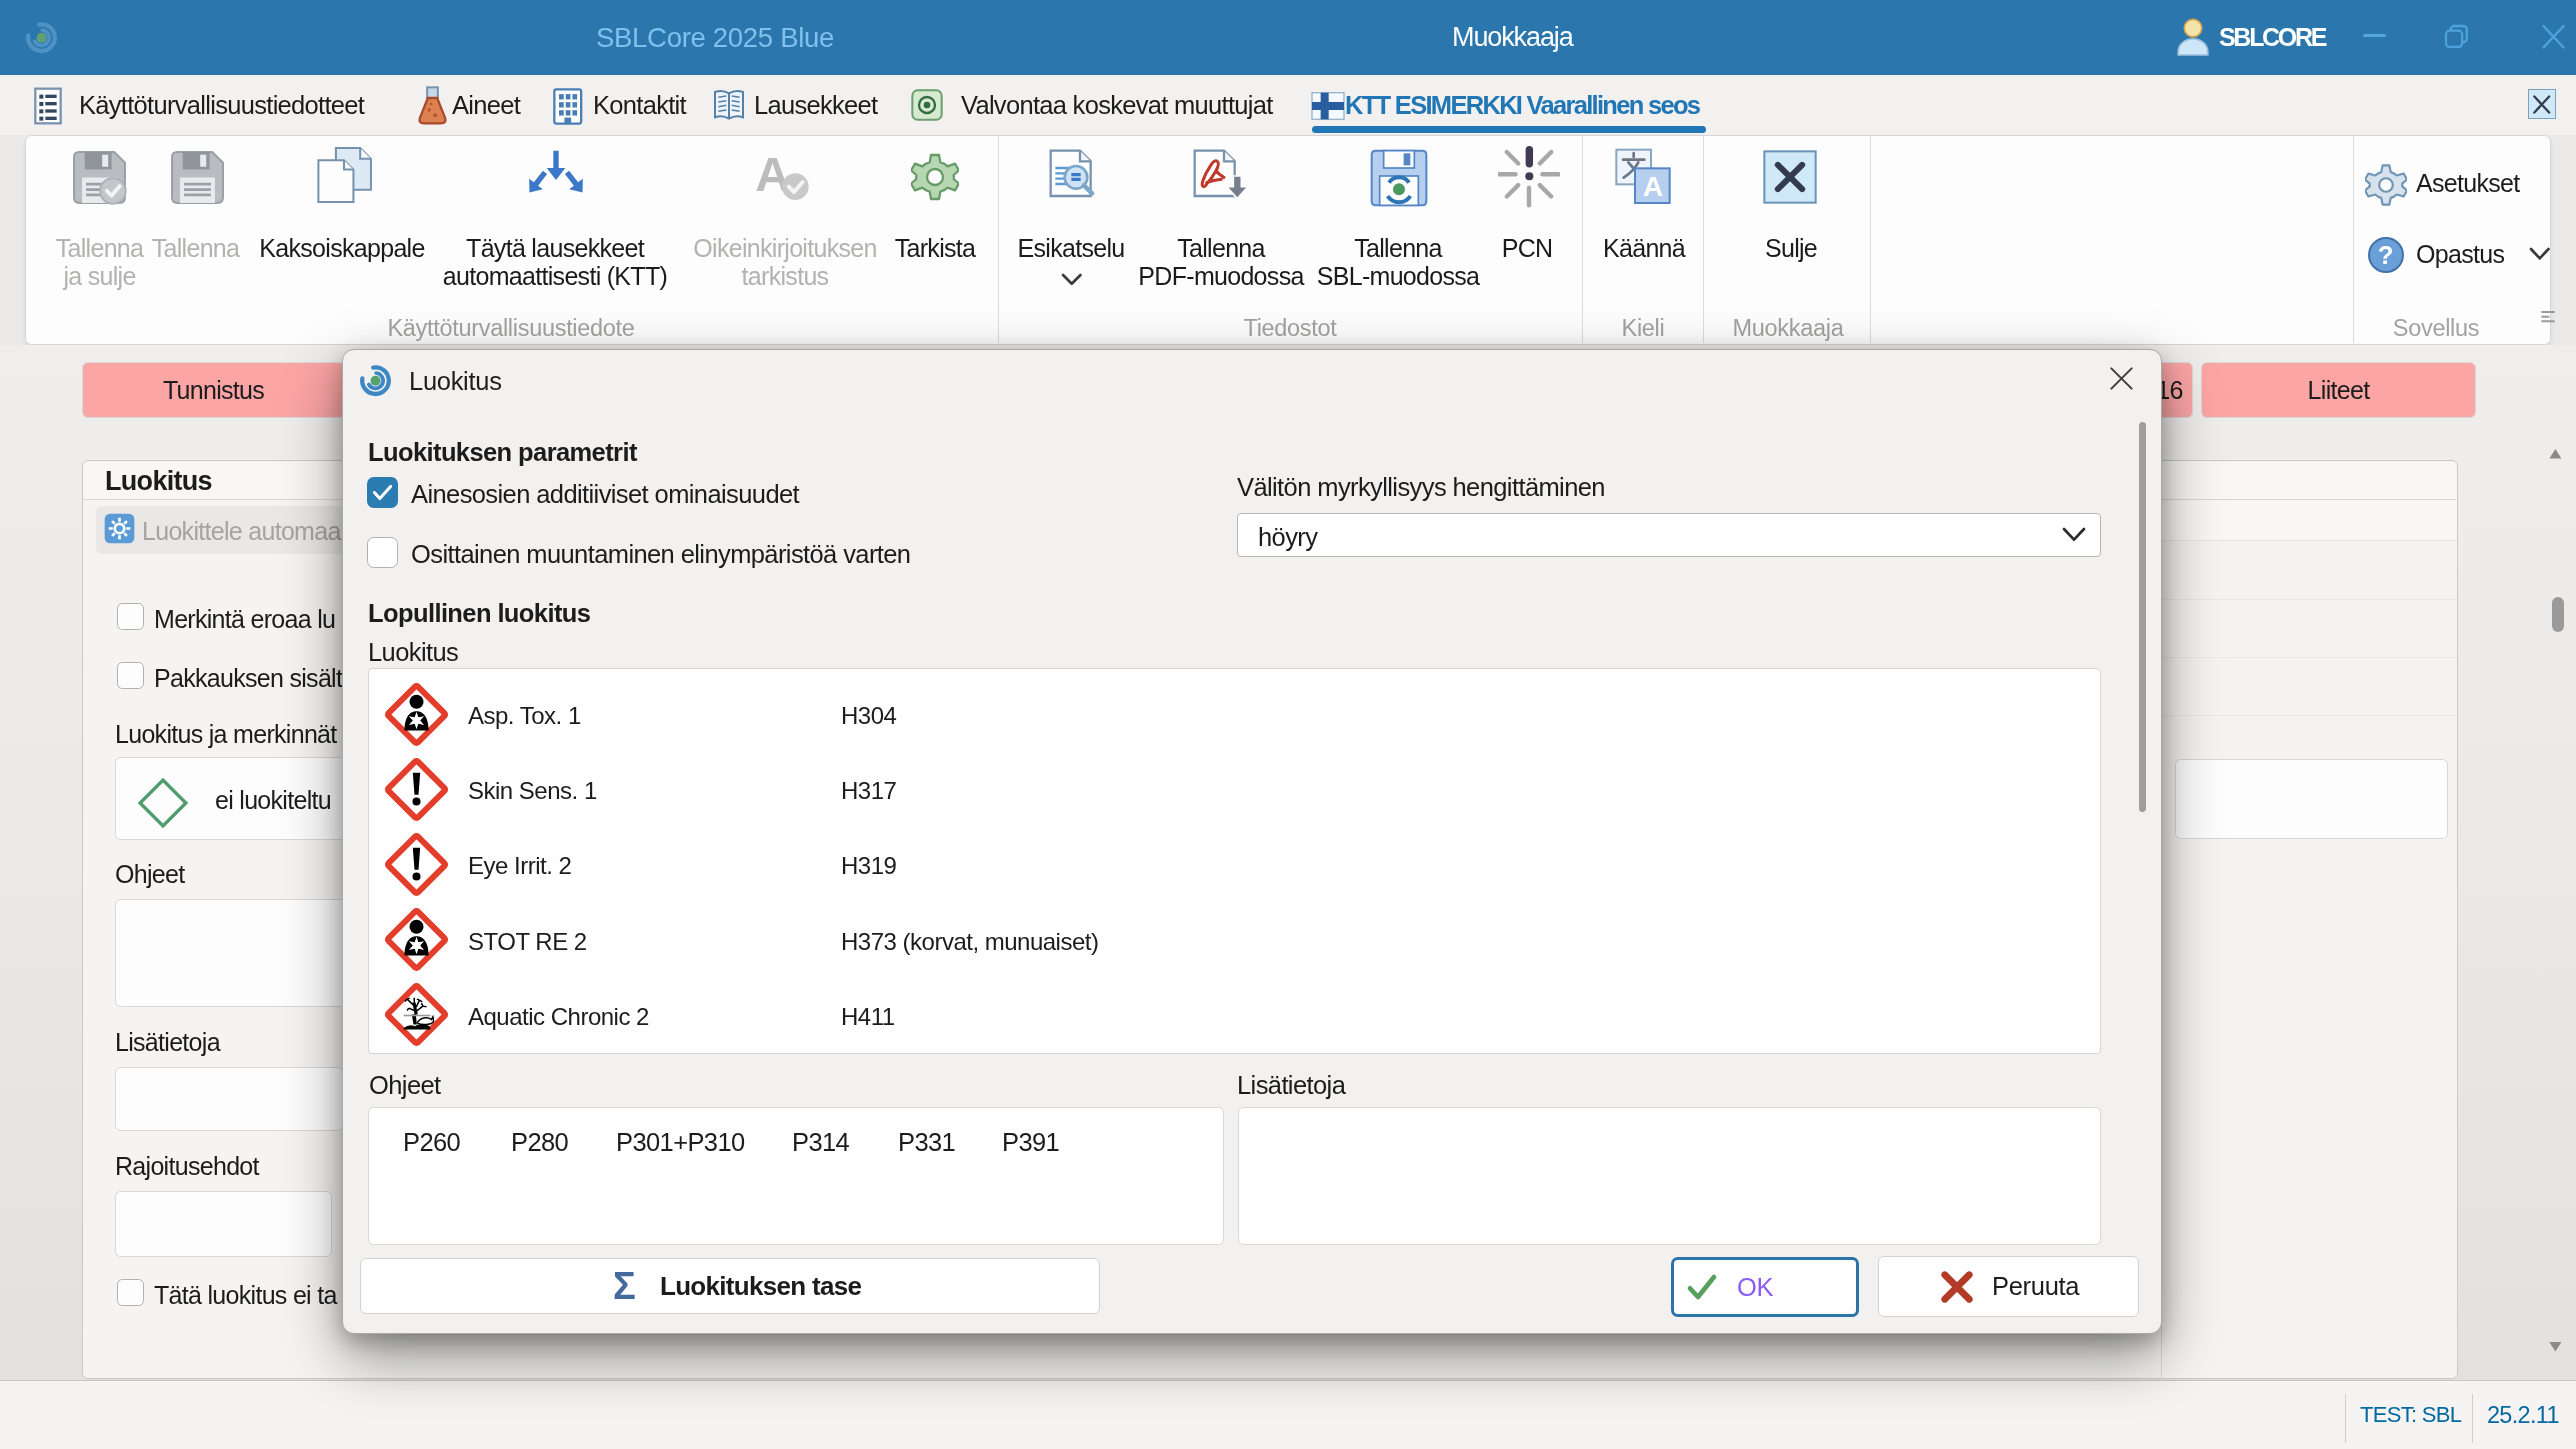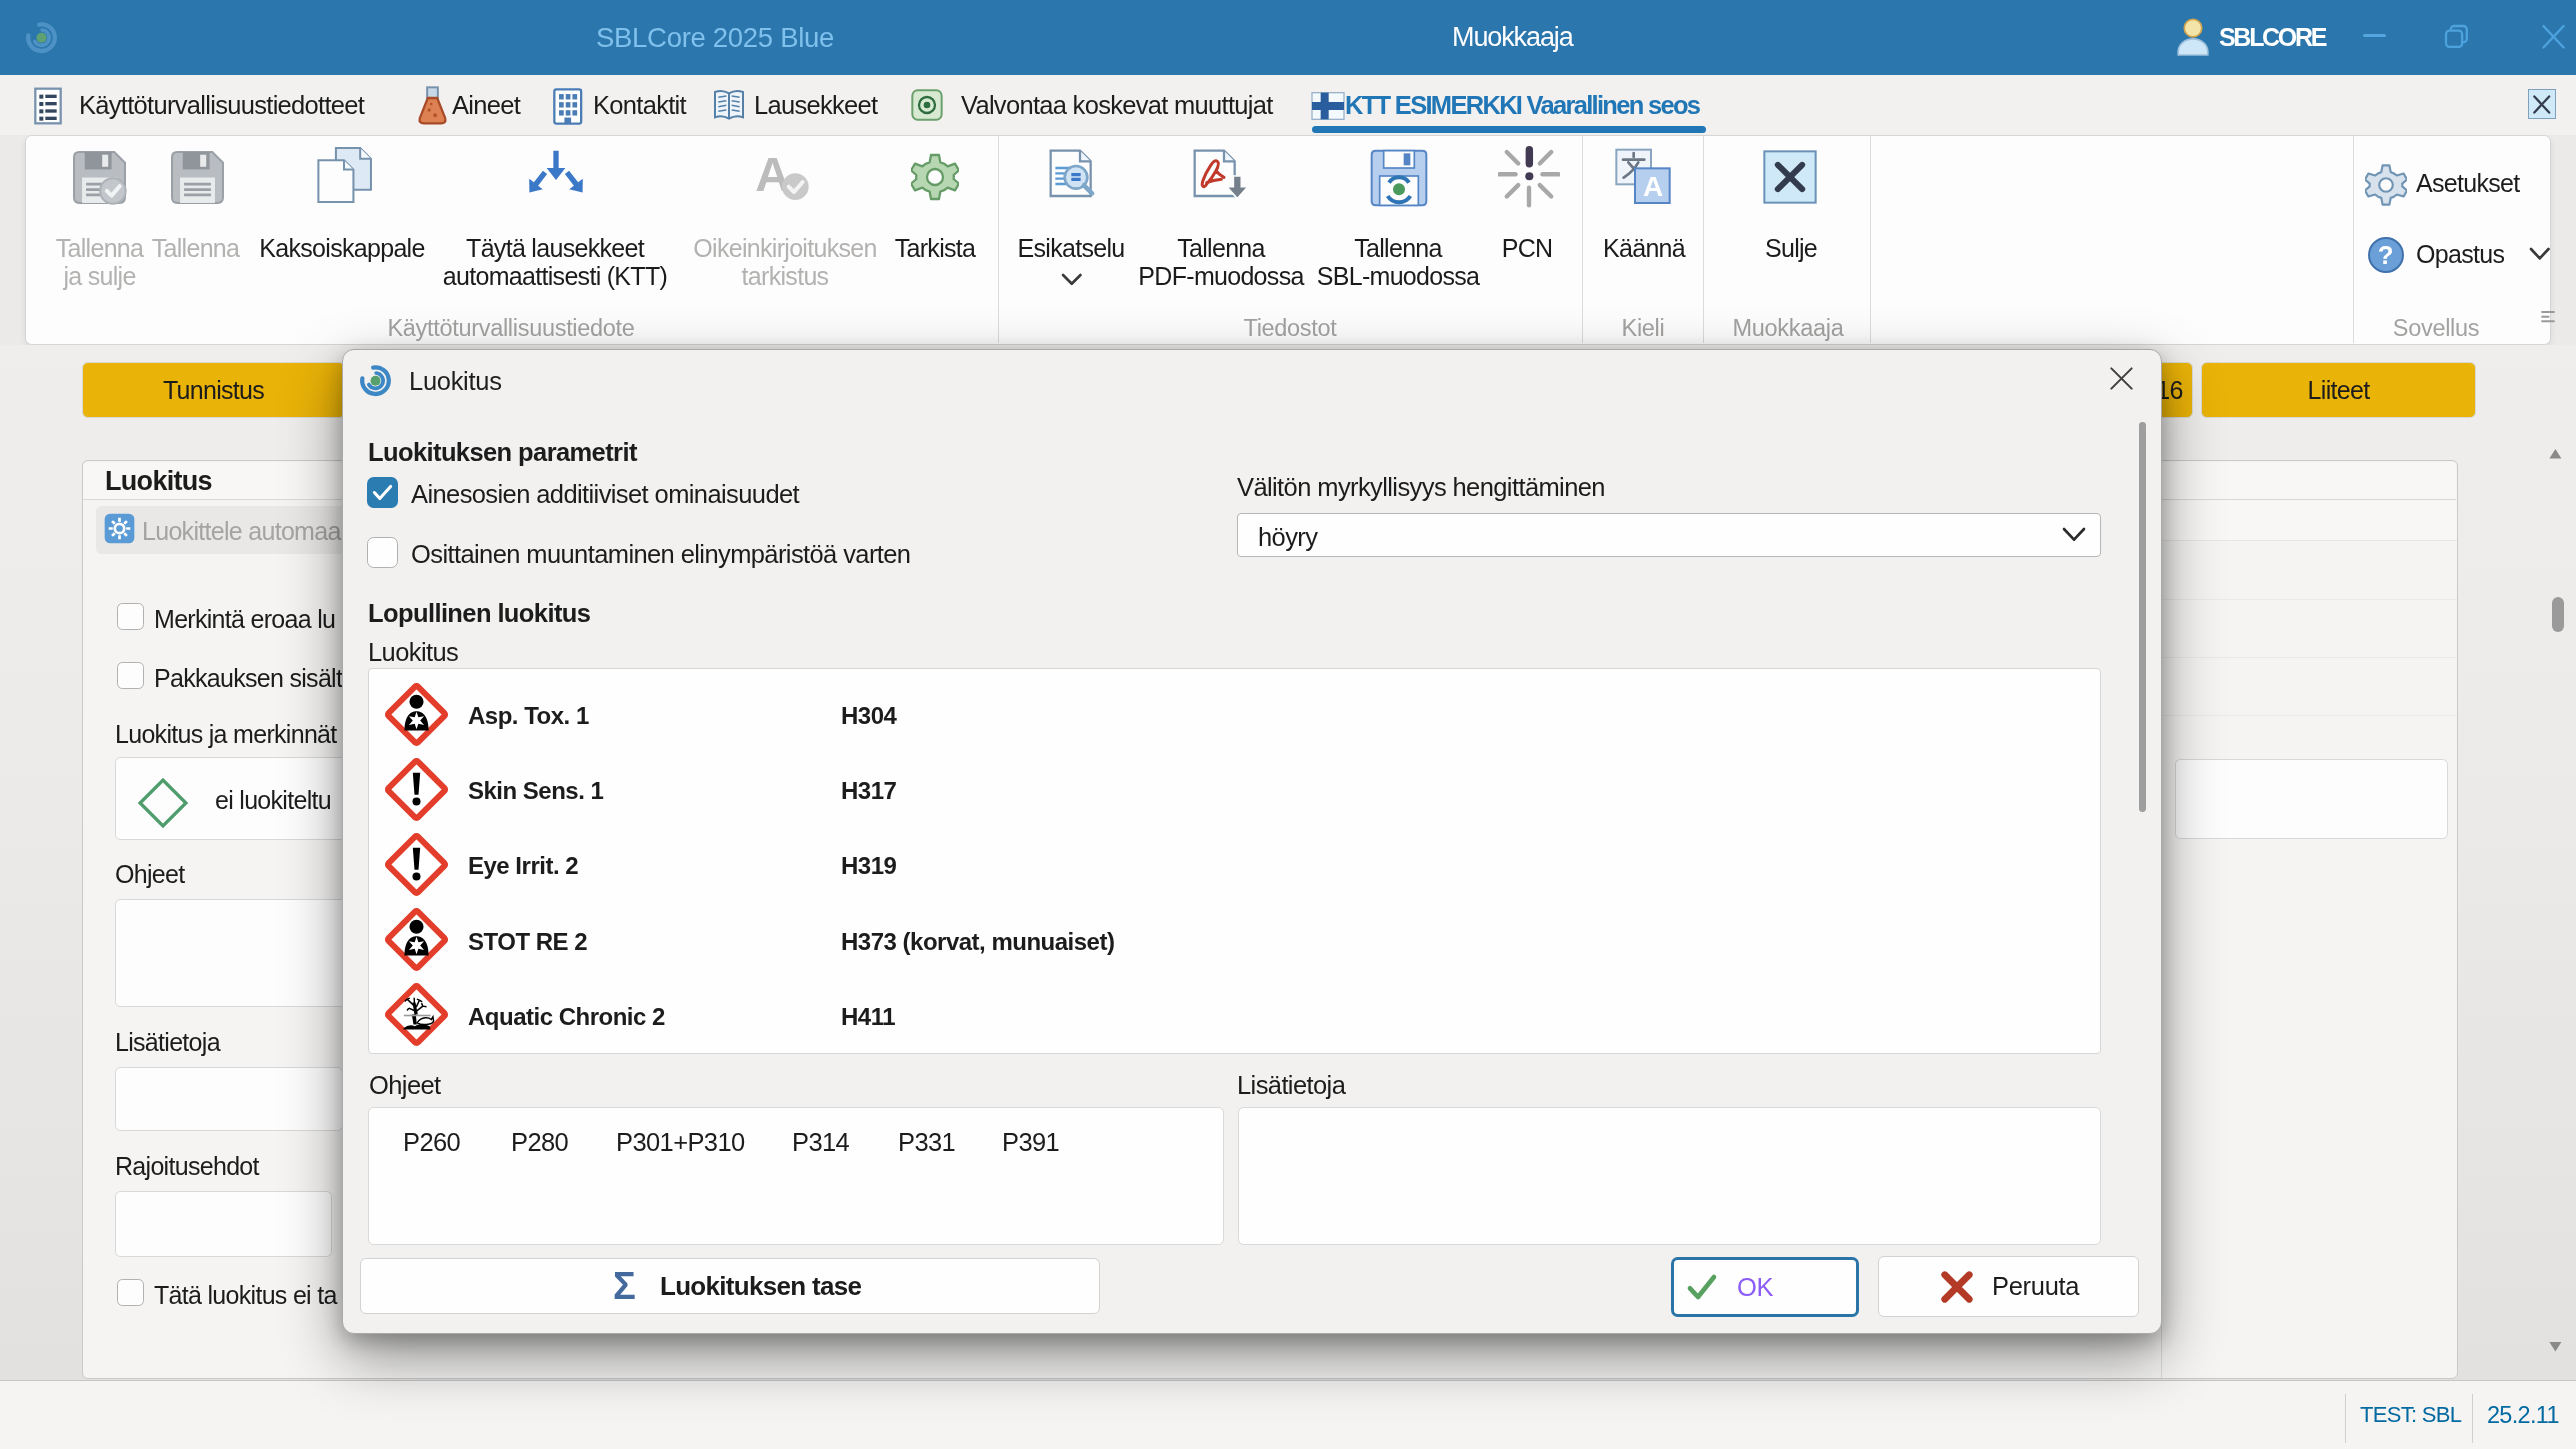--- a/index.html
+++ b/index.html
@@ -7,34 +7,34 @@
 .abs { position:absolute; }
 .titlebar { left:0; top:0; width:2576px; height:75px; background:#2b77ad; }
 .menubar { left:0; top:75px; width:2576px; height:60px; background:#f2f1f0; }
 .mtxt { font-size:25.5px; letter-spacing:-0.7px; color:#1c1c1c; line-height:60px; top:75px; height:48px; white-space:nowrap; }
 .ribbon { left:25px; top:135px; width:2526px; height:210px; background:#fdfdfd; border:1.3px solid #d5d5d5; border-radius:6.7px; box-shadow:0 3.4px 6.7px rgba(0,0,0,0.07); }
 .rsep { top:136px; width:1.3px; height:207px; background:#dcdcdc; }
 .rlbl { font-size:25px; letter-spacing:-0.7px; color:#1b1b1b; white-space:nowrap; text-align:center; line-height:28px; }
 .rdis { color:#b3b2b1; }
 .rgrp { font-size:23.5px; letter-spacing:-0.3px; color:#a3a2a1; white-space:nowrap; text-align:center; top:315px; }
 .content { left:0; top:345px; width:2576px; height:1035px; background:linear-gradient(#efeeed 0%, #ebeae9 45%, #e2e1e0 100%); }
-.tabbtn { top:362px; height:56px; background:#eab308; border:1.3px solid #d8d8d8; border-radius:6px; font-size:25px; letter-spacing:-0.7px; color:#1c1c1c; display:flex; align-items:center; justify-content:center; }
+.tabbtn { top:362px; height:56px; background:#fca5a5; border:1.3px solid #d8d8d8; border-radius:6px; font-size:25px; letter-spacing:-0.7px; color:#1c1c1c; display:flex; align-items:center; justify-content:center; }
 .card { left:82px; top:460px; width:2376px; height:919px; background:#f5f4f3; border:1.3px solid #c9c9c9; border-radius:6px; }
 .whitebox { background:#fdfdfd; border:1.3px solid #d8d8d8; border-radius:5.4px; }
 .lbl { font-size:25px; letter-spacing:-0.7px; color:#1c1c1c; white-space:nowrap; }
 .cb { width:27px; height:27px; background:#fdfdfd; border:1.3px solid #b2b1b0; border-radius:5.4px; }
 .statusbar { left:0; top:1380px; width:2576px; height:70px; background:#f5f4f3; border-top:1.3px solid #c6c6c6; }
 .ssep { top:1394px; width:1.3px; height:49px; background:#cfcfcf; }
 .stxt { font-size:22px; letter-spacing:-0.7px; color:#0369a1; line-height:70px; top:1380px; height:70px; }
 .modal { left:342px; top:349px; width:1820px; height:985px; background:#f2f1f0; border:1.3px solid #a9a9a9; border-radius:12px;
   box-shadow:0 23px 60px rgba(0,0,0,0.42), 0 6.7px 20px rgba(0,0,0,0.22); }
 .mlbl { font-size:25.5px; letter-spacing:-0.6px; color:#1c1c1c; white-space:nowrap; }
 .mbold { font-weight:bold; }
 .mcb { width:31px; height:31px; border-radius:6.7px; }
-.hrow { font-size:24px; letter-spacing:-0.5px; color:#1c1c1c;font-weight:bold; }
+.hrow { font-size:24px; letter-spacing:-0.5px; color:#1c1c1c; }
 </style></head>
 <body>
 
 <div class="abs titlebar"></div>
 <svg class="abs" style="left:24px;top:19px" width="35" height="36" viewBox="0 0 52 54">
   <path d="M22.5 8.3 A20 20 0 1 1 6.3 24.5" fill="none" stroke="#4e92c5" stroke-width="6.4" stroke-linecap="round"></path>
   <path d="M27 16.5 A11.5 11.5 0 1 1 16.0 33.8" fill="none" stroke="#4e92c5" stroke-width="5.6" stroke-linecap="round"></path>
   <circle cx="26" cy="28" r="7.5" fill="#5fa173"></circle>
 </svg>
 <div class="abs" style="left:596px;top:0;width:403px;height:75px;line-height:75px;font-size:27.5px;color:#7fc0ec;letter-spacing:-0.3px">SBLCore 2025 Blue</div>

